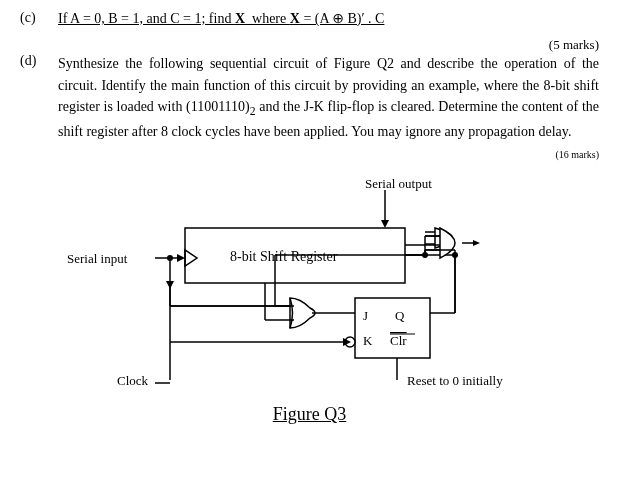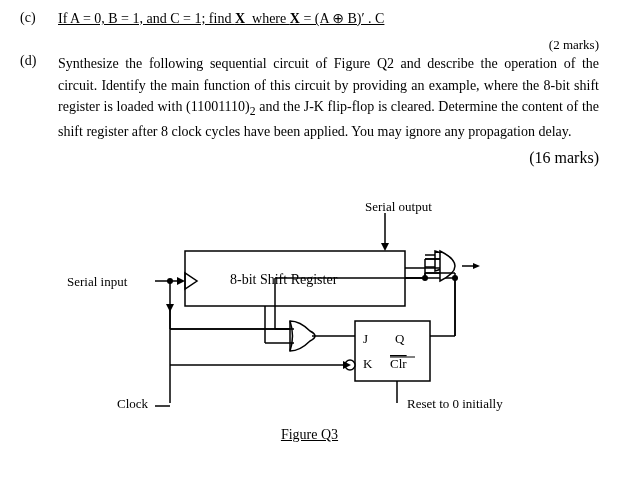--- a/index.html
+++ b/index.html
@@ -49,41 +49,41 @@
       flex: 1;
     }
 
     .question-d-text {
       text-align: justify;
       line-height: 1.55;
     }
 
     .marks-right-d {
       text-align: right;
-      font-size: 16px;
+      font-size: 10px;
       margin-top: 2px;
     }
 
     
     .circuit-area {
       position: relative;
-      margin: 26px auto 0 auto;
+      margin: 10px auto 0 auto;
       width: 490px;
       height: 230px;
     }
 
     svg.circuit {
       width: 100%;
       height: 100%;
     }
 
     .figure-label {
       text-align: center;
       margin-top: 4px;
-      font-size: 14px;
+      font-size: 18px;
     }
 
     .figure-label span {
       text-decoration: underline;
     }
 
     
     .math-sym {
       font-weight: bold;
     }
@@ -93,21 +93,21 @@
 
 <div class="page">
 
   <div class="question-c">
     <div class="label">(c)</div>
     <div class="question-c-text">
       If A = 0, B = 1, and C = 1; find <span class="math-sym">X</span>&nbsp; where <span class="math-sym">X</span> = (A ⊕ B)′ . C
     </div>
     <div></div>
   </div>
-  <div class="marks-right">(2 marks)</div>
+  <div class="marks-right">(5 marks)</div>
 
   <div class="question-d">
     <div class="label">(d)</div>
     <div class="question-d-content">
       <div class="question-d-text">
         Synthesize the following sequential circuit of Figure Q2 and describe the operation of the circuit. Identify the main function of this circuit by providing an example, where the 8-bit shift register is loaded with (11001110)<sub>2</sub> and the J-K flip-flop is cleared. Determine the content of the shift register after 8 clock cycles have been applied. You may ignore any propagation delay.
       </div>
     </div>
   </div>
   <div class="marks-right-d">(16 marks)</div>

